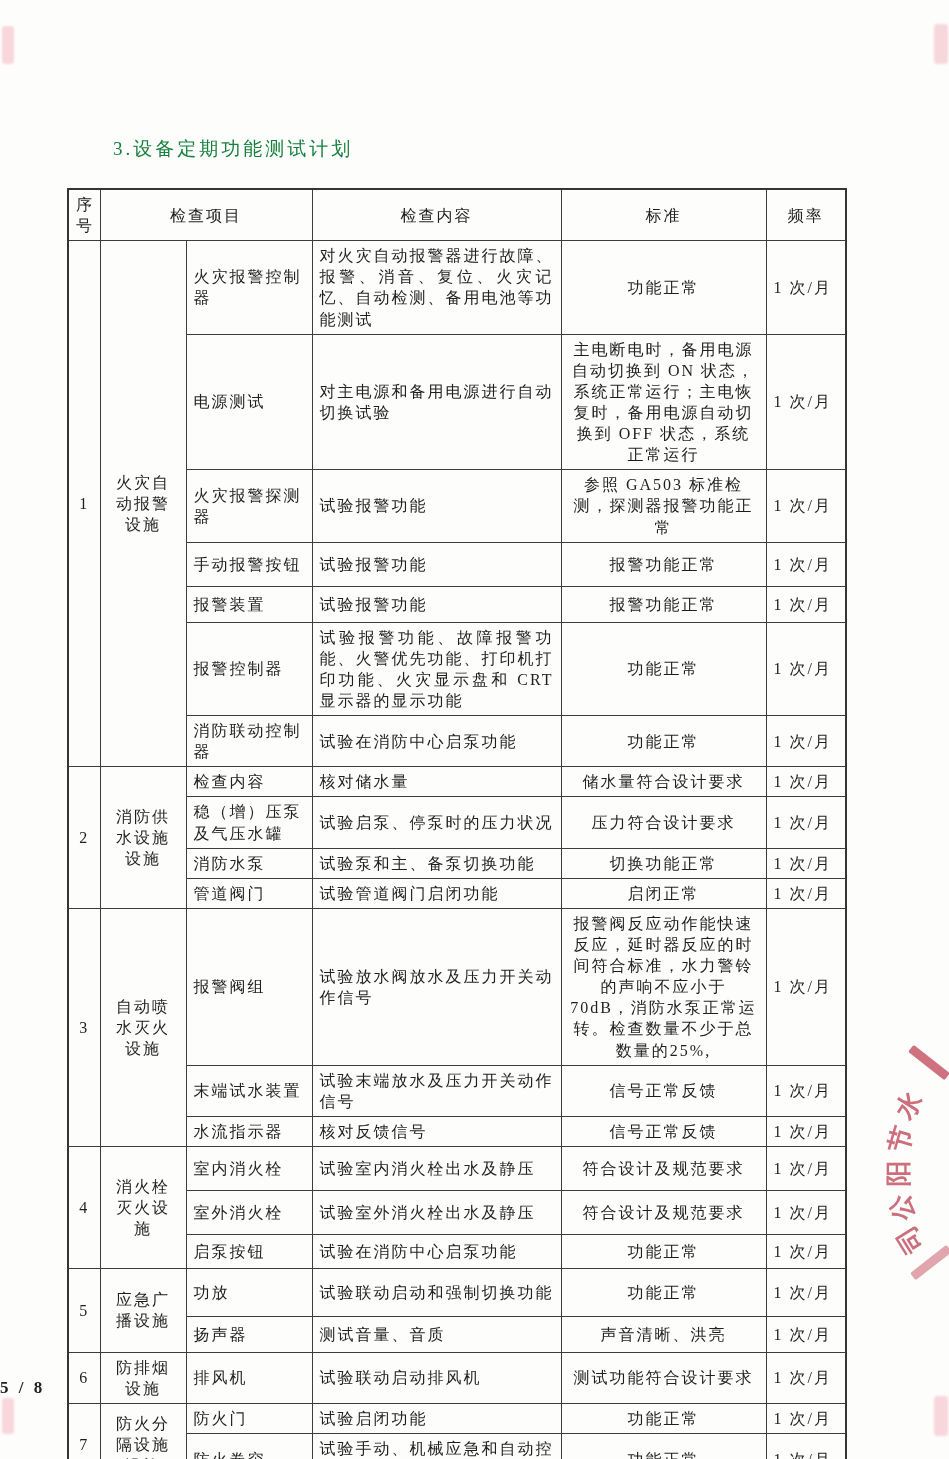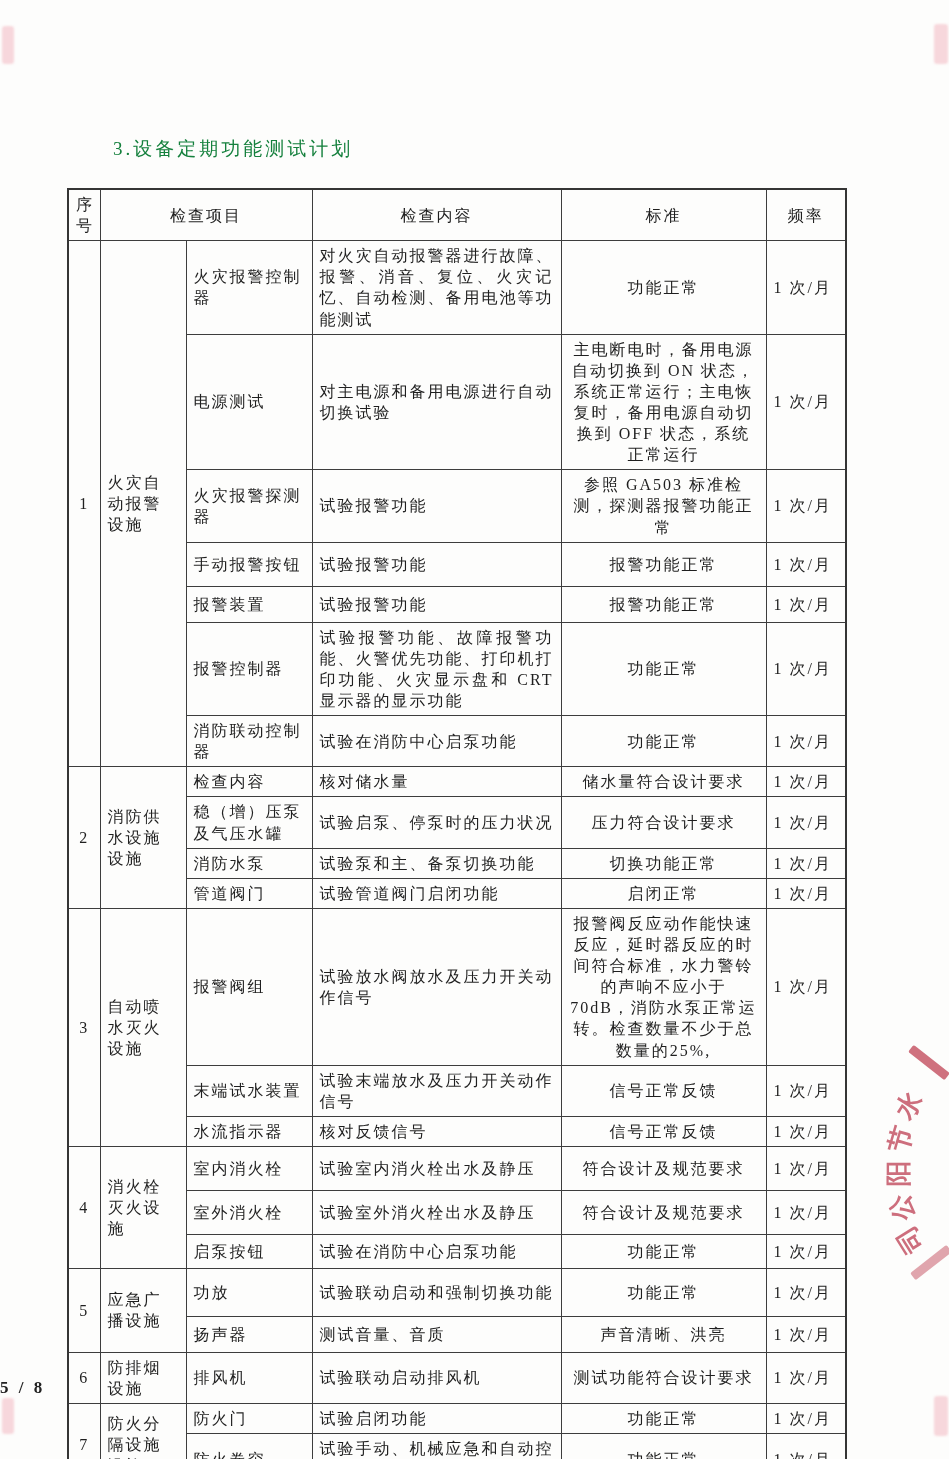--- a/index.html
+++ b/index.html
@@ -24,21 +24,21 @@
     color:#1f1f1f;
     padding:4px 7px;
     vertical-align:middle;
     letter-spacing:2px;
     line-height:1.32;
     overflow:hidden;
   }
   table.doc{border:2px solid #353535;}
   th.h{ text-align:center; font-size:16px; letter-spacing:3px;}
   td.c-no{text-align:center;padding:2px 3px;letter-spacing:0;}
-  td.c-group{text-align:left;letter-spacing:4px;padding:4px 6px;margin-left:17px;}
+  td.c-group{text-align:center;letter-spacing:4px;padding:4px 6px;margin-left:17px;}
   td.c-item{letter-spacing:3px;padding:4px 9px;margin-left:48px;}
   td.c-content{letter-spacing:2px;text-align:justify;}
   td.c-std{letter-spacing:1.5px;text-align:center;}
   td.c-freq{white-space:nowrap;letter-spacing:0;padding:4px 2px;}
   .footer{
     position:absolute;left:0;top:1378px;width:949px;
     font-size:17px;font-weight:bold;letter-spacing:3px;color:#222;
   }
   
   .stamp{position:absolute;right:0;top:1050px;width:85px;height:230px;pointer-events:none;}

